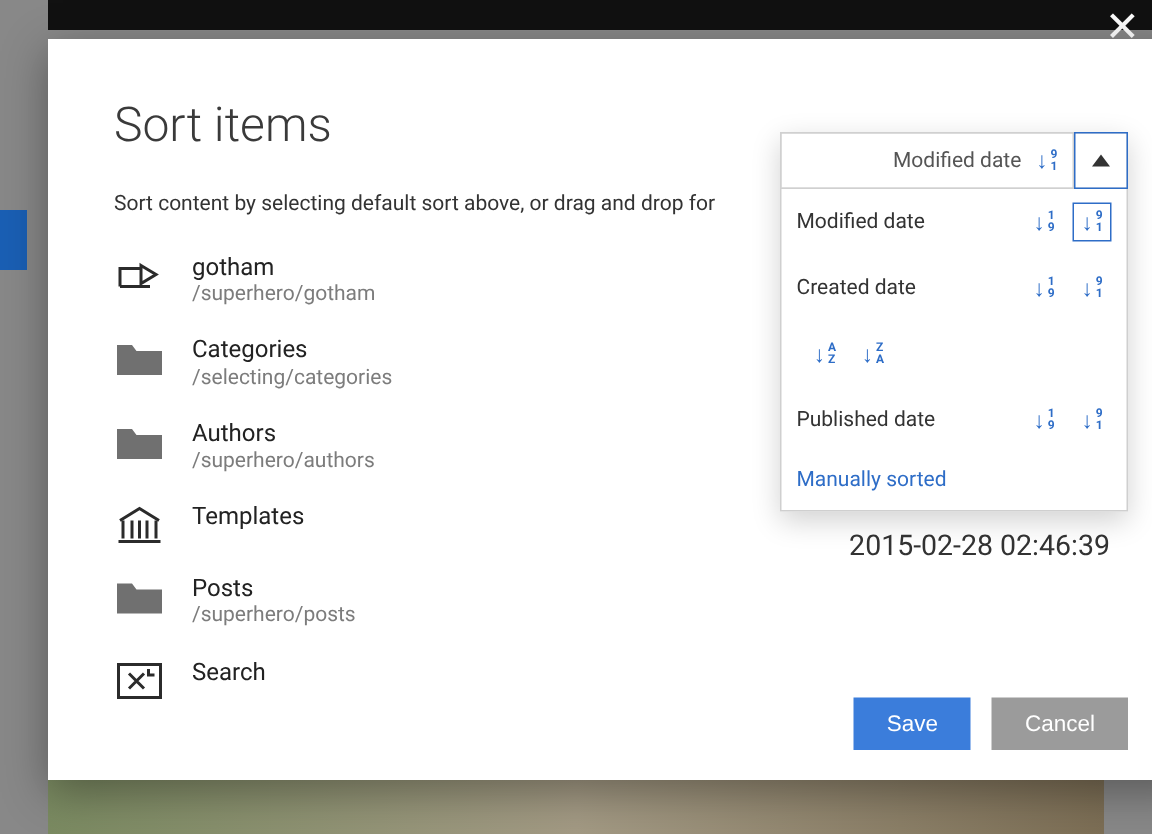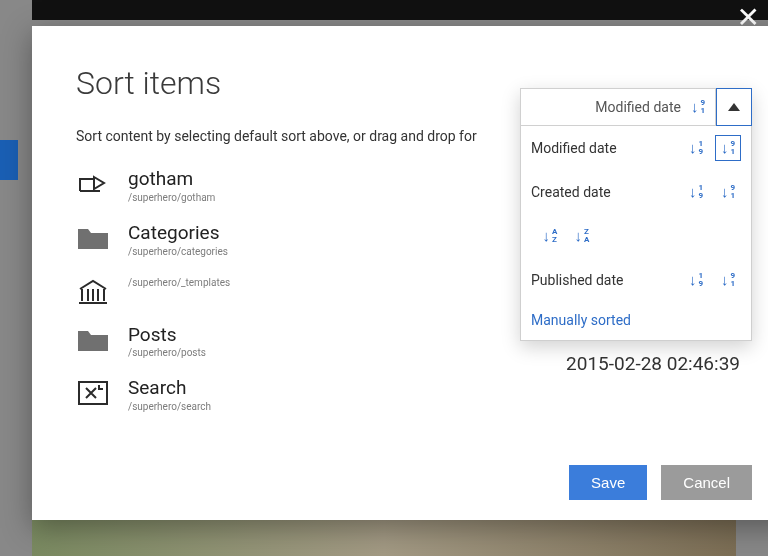--- a/index.html
+++ b/index.html
@@ -19,22 +19,22 @@
 
   .modal { position:absolute; top:26px; left:32px; width:764px; height:494px; background:#ffffff;
            box-shadow:0 8px 28px rgba(0,0,0,.35); padding:38px 44px 24px 44px; }
 
   .title { font-size:32px; font-weight:300; color:#3a3a3a; margin-bottom:26px; }
   .subtitle { font-size:14px; color:#333; margin-bottom:18px; }
 
   .list { }
   .row { display:flex; align-items:flex-start; gap:18px; padding:6px 0 12px 0; }
   .row .ico { width:34px; height:30px; color:#6f6f6f; display:flex; align-items:center; justify-content:center; }
-  .row .txt .name { font-size:19px; color:#222; line-height:1.2; }
-  .row .txt .path { font-size:10px; color:#7c7c7c; line-height:1.3; }
+  .row .txt .name { font-size:16px; color:#222; line-height:1.2; }
+  .row .txt .path { font-size:14px; color:#7c7c7c; line-height:1.3; }
 
   svg { display:block; }
   .folder-svg { fill:#707070; }
   .arrow-svg  { stroke:#2b2b2b; fill:none; stroke-width:2; }
   .temple-svg { stroke:#2b2b2b; fill:none; stroke-width:2; }
   .search-svg { stroke:#2b2b2b; fill:none; stroke-width:2; }
 
   .timestamp { position:absolute; right:56px; top:326px; font-size:19px; color:#333; }
 
   .footer { position:absolute; right:44px; bottom:20px; display:flex; gap:14px; }
@@ -94,31 +94,42 @@
         </div>
       </div>
       <div class="row">
         <div class="ico">
           <svg width="34" height="28" viewBox="0 0 34 28">
             <use href="#ic-folder"></use>
           </svg>
         </div>
         <div class="txt">
           <div class="name">Categories</div>
-          <div class="path">/superhero/categories</div>
+          <div class="path">/selecting/categories</div>
+        </div>
+      </div>
+      <div class="row">
+        <div class="ico">
+          <svg width="34" height="28" viewBox="0 0 34 28">
+            <use href="#ic-folder"></use>
+          </svg>
+        </div>
+        <div class="txt">
+          <div class="name">Authors</div>
+          <div class="path">/superhero/authors</div>
         </div>
       </div>
       <div class="row">
         <div class="ico">
           <svg width="34" height="28" viewBox="0 0 34 28">
             <use href="#ic-temple"></use>
           </svg>
         </div>
         <div class="txt">
-          <div class="path">/superhero/_templates</div>
+          <div class="name">Templates</div>
         </div>
       </div>
       <div class="row">
         <div class="ico">
           <svg width="34" height="28" viewBox="0 0 34 28">
             <use href="#ic-folder"></use>
           </svg>
         </div>
         <div class="txt">
           <div class="name">Posts</div>
@@ -126,21 +137,20 @@
         </div>
       </div>
       <div class="row">
         <div class="ico">
           <svg width="34" height="28" viewBox="0 0 34 28">
             <use href="#ic-search"></use>
           </svg>
         </div>
         <div class="txt">
           <div class="name">Search</div>
-          <div class="path">/superhero/search</div>
         </div>
       </div>
     </div>
 
   <div class="timestamp">2015-02-28 02:46:39</div>
 
   <div class="sort-panel">
     <div class="sort-header">
       <div class="sort-current">
         <span>Modified date</span>

